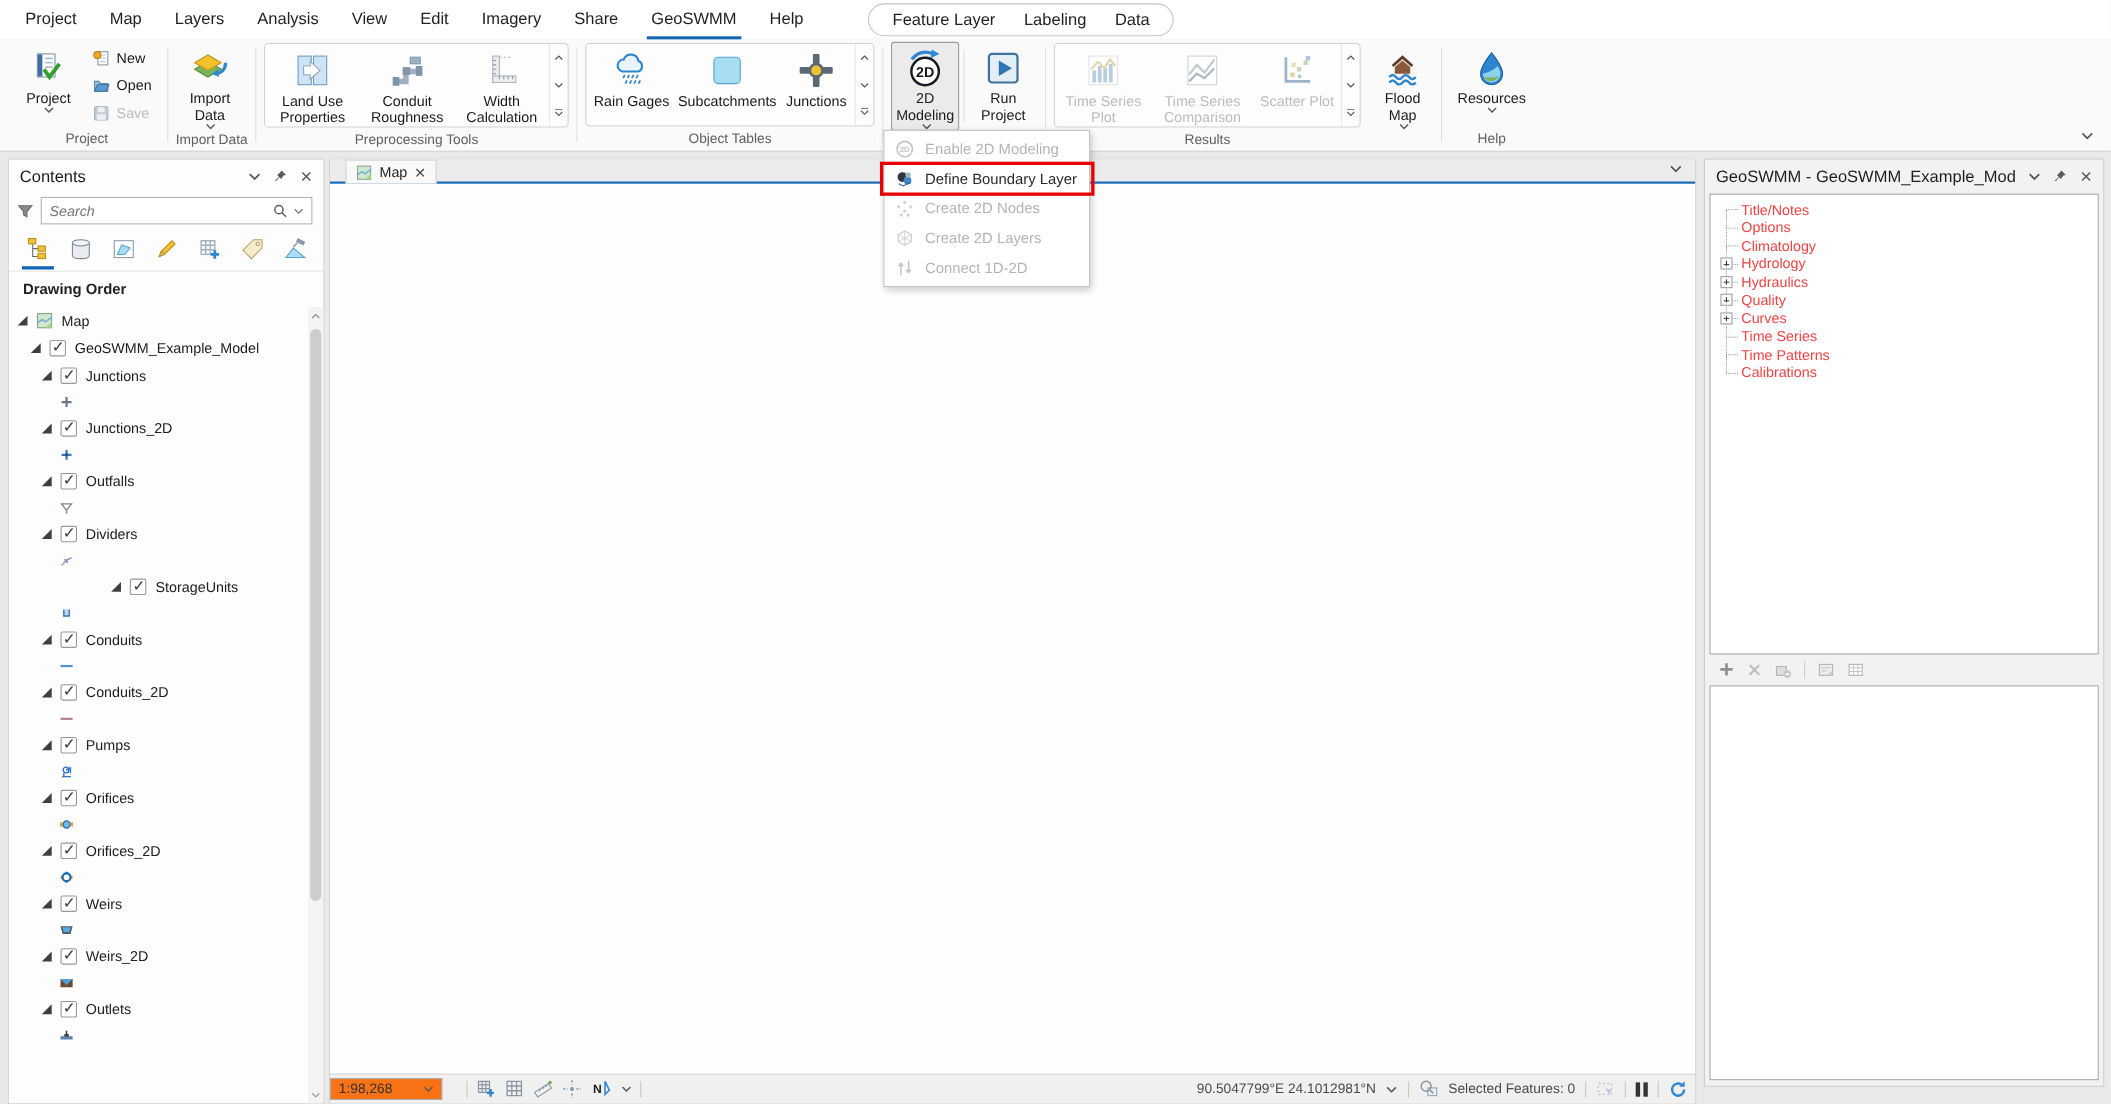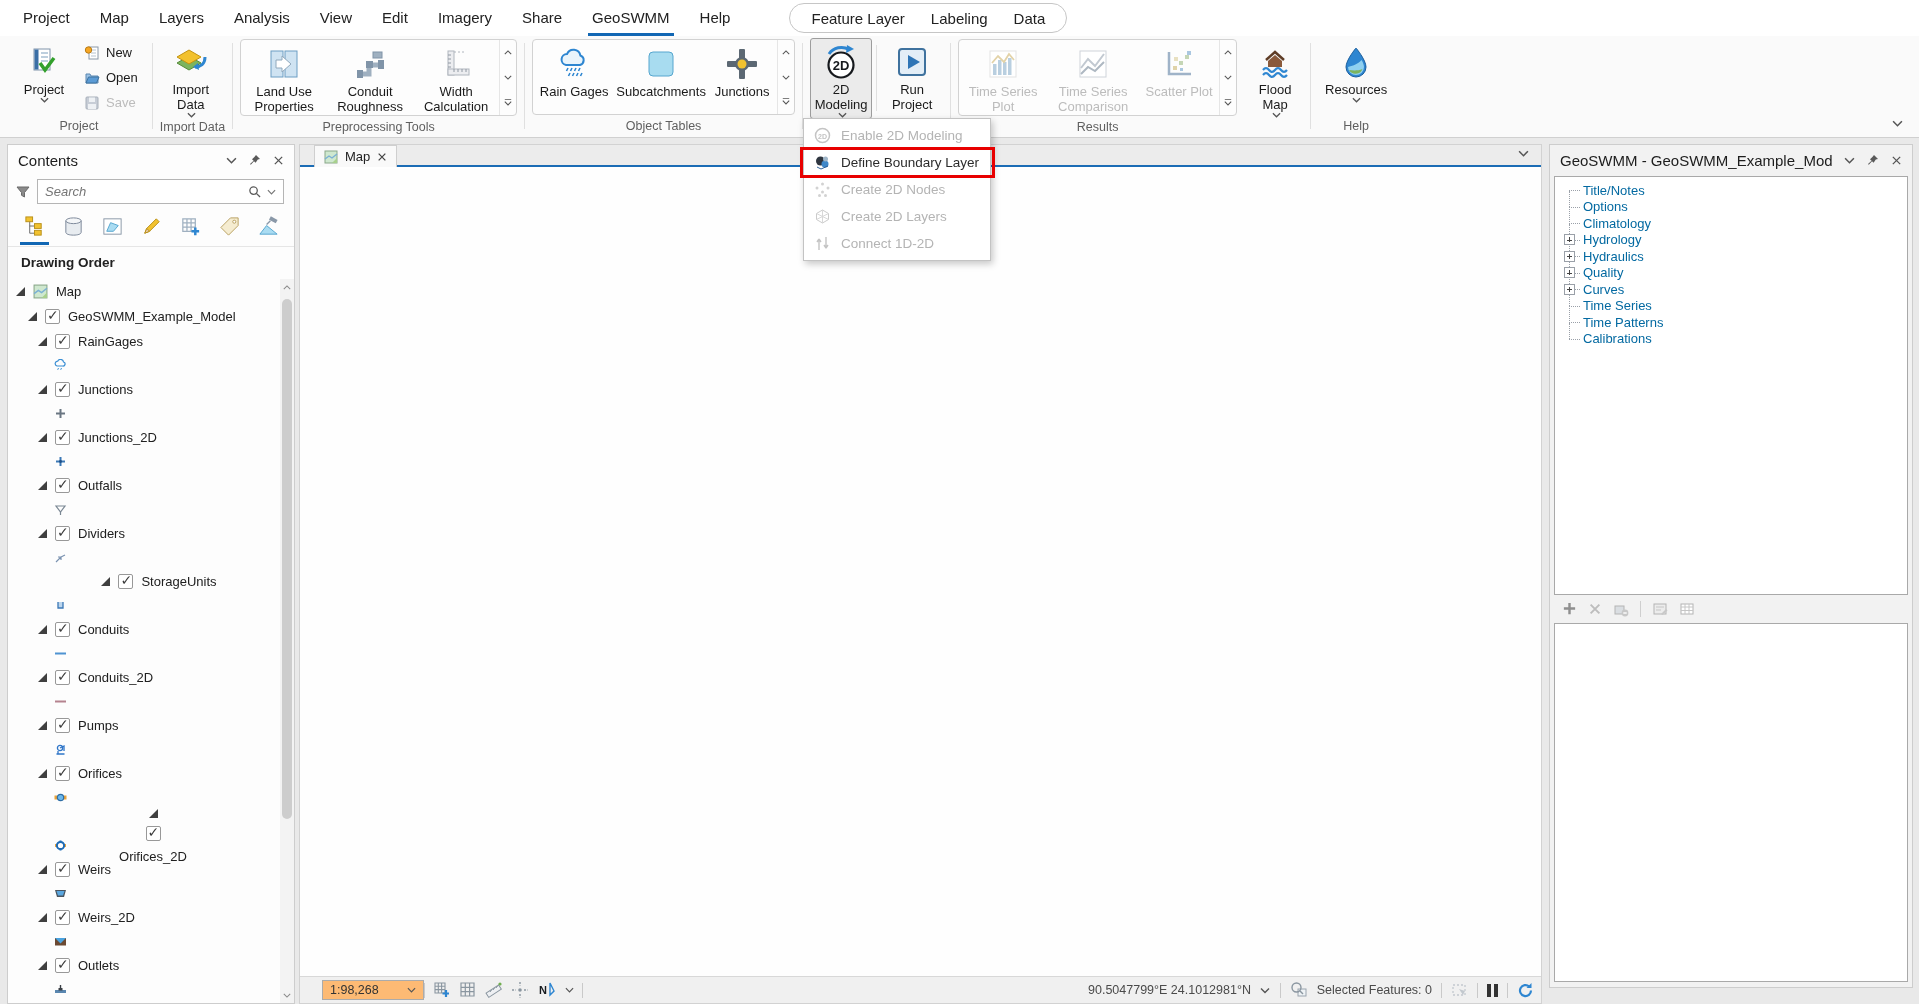--- a/index.html
+++ b/index.html
@@ -57,29 +57,29 @@
 .cp-scroll{position:absolute;top:134px;right:0;width:14px;bottom:0;background:#f3f3f3}
 .cp-thumb{position:absolute;top:20px;left:2px;right:2px;height:520px;background:#cdcdcd;border-radius:6px}
 .cp-sarrow{position:absolute;left:0;right:0;height:16px;display:flex;align-items:center;justify-content:center;color:#8a8a8a}
 
 .tabbar{position:absolute;left:0;top:0;right:0;height:22px;background:#ececec;border-bottom:2px solid #1b6cb5}
 .maptab{position:absolute;left:14px;top:0;height:22px;background:#f9f9f9;border:1px solid #cfcfcf;border-bottom:none;display:flex;align-items:center;gap:7px;padding:0 9px;font-size:13px;color:#222}
 .tabbar-chev{position:absolute;right:12px;top:5px}
 .map-canvas{position:absolute;left:0;right:0;top:24px;bottom:27px;background:#fefefe}
 
 .sb{position:absolute;left:0;right:0;bottom:0;height:27px;background:#f0f0f0;border-top:1px solid #d8d8d8;font-size:12.5px;color:#4a4a4a}
-.sb-combo{position:absolute;left:22px;top:3px;width:102px;height:20px;background:#fdba74;border:1px solid #ababab;display:flex;align-items:center;padding:0 7px;color:#333;gap:4px}
+.sb-combo{position:absolute;left:0;top:3px;width:102px;height:20px;background:#f97316;border:1px solid #ababab;display:flex;align-items:center;padding:0 7px;color:#333;gap:4px}
 .sb-combo .val{flex:1}
 .sb-left{position:absolute;left:124px;top:0;height:100%;display:flex;align-items:center;gap:8px}
 .sb-divider{width:1px;height:15px;background:#c9c9c9}
 .sb-coords{position:absolute;left:788px;top:0;height:100%;display:flex;align-items:center;gap:9px;color:#4a4a4a}
 .sb-right{position:absolute;right:7px;top:0;height:100%;display:flex;align-items:center;gap:9px}
 .pausebars{display:flex;gap:3px}.pausebars i{width:4px;height:13px;background:#333}
 
-.rp-tree{position:absolute;left:4px;right:4px;top:31px;height:419px;background:#fff;border:1px solid #a9a9a9;padding:5px 12px 0 6px;font-size:13px;color:#0369a1;overflow:hidden}
+.rp-tree{position:absolute;left:4px;right:4px;top:31px;height:419px;background:#fff;border:1px solid #a9a9a9;padding:5px 12px 0 6px;font-size:13px;color:#ef4444;overflow:hidden}
 .tn{height:16.5px;display:flex;align-items:center;position:relative;padding-left:22px}
 .tn .stub{position:absolute;left:8px;top:8px;width:11px;border-top:1px dotted #9aa0a8}
 .tn .vline{position:absolute;left:8px;top:-8px;height:16.5px;border-left:1px dotted #9aa0a8}
 .plusbox{position:absolute;left:2.5px;top:2.5px;width:11px;height:11px;border:1px solid #9aa0a8;background:#fff;z-index:2}
 .plusbox::before{content:"";position:absolute;left:2px;right:2px;top:4.5px;height:1px;background:#444}
 .plusbox::after{content:"";position:absolute;top:2px;bottom:2px;left:4.5px;width:1px;background:#444}
 .rp-toolbar{position:absolute;left:4px;right:4px;top:452px;height:23px;display:flex;align-items:center;gap:11px;padding:0 8px}
 .rp-list{position:absolute;left:4px;right:4px;top:478px;bottom:5px;background:#fff;border:1px solid #a9a9a9}
 
 .menu-popup{position:absolute;left:803px;top:118px;width:188px;background:#fff;border:1px solid #c3c3c3;box-shadow:2px 3px 7px rgba(0,0,0,.22);padding:3px 0;z-index:60}
@@ -561,35 +561,20 @@
       </div>
       <div class="trow" style="padding-left: 20px;">
         <span class="tri"></span>
         <span class="cbx"></span>
         <span>GeoSWMM_Example_Model</span>
       </div>
       <div>
         <div class="trow" style="padding-left: 30px;">
           <span class="tri"></span>
           <span class="cbx"></span>
-          <span>RainGages</span>
-        </div>
-        <div class="symrow">
-          <span>
-            <svg width="13" height="13" viewBox="0 0 13 13">
-              <path d="M3 7a2.5 2.5 0 0 1 .8-4.9 3 3 0 0 1 5.7.9A2 2 0 0 1 8.5 7Z" fill="none" stroke="#3b8fd4" stroke-width="1.2"></path>
-              <path d="M4.5 9l-.8 1.8M7.5 9l-.8 1.8" stroke="#3b8fd4"></path>
-            </svg>
-          </span>
-        </div>
-      </div>
-      <div>
-        <div class="trow" style="padding-left: 30px;">
-          <span class="tri"></span>
-          <span class="cbx"></span>
           <span>Junctions</span>
         </div>
         <div class="symrow">
           <span>
             <svg width="13" height="13" viewBox="0 0 13 13">
               <path d="M6.5 2v9M2 6.5h9" stroke="#6a7682" stroke-width="2"></path>
             </svg>
           </span>
         </div>
       </div>
@@ -704,21 +689,21 @@
           <span>
             <svg width="13" height="13" viewBox="0 0 13 13">
               <rect x="0.5" y="4.5" width="2.5" height="4" fill="#e8a33d"></rect>
               <rect x="10" y="4.5" width="2.5" height="4" fill="#e8a33d"></rect>
               <circle cx="6.5" cy="6.5" r="3.2" fill="#6cb8ec" stroke="#2e6da4" stroke-width="1.2"></circle>
             </svg>
           </span>
         </div>
       </div>
       <div>
-        <div class="trow" style="padding-left: 18px; flex-direction: column;">
+        <div class="trow" style="padding-left: 30px;">
           <span class="tri"></span>
           <span class="cbx"></span>
           <span>Orifices_2D</span>
         </div>
         <div class="symrow">
           <span>
             <svg width="13" height="13" viewBox="0 0 13 13">
               <rect x="1" y="5" width="2" height="3" fill="#e8a33d"></rect>
               <rect x="10" y="5" width="2" height="3" fill="#e8a33d"></rect>
               <circle cx="6.5" cy="6.5" r="3.6" fill="#fff" stroke="#1f6bb5" stroke-width="2"></circle>

